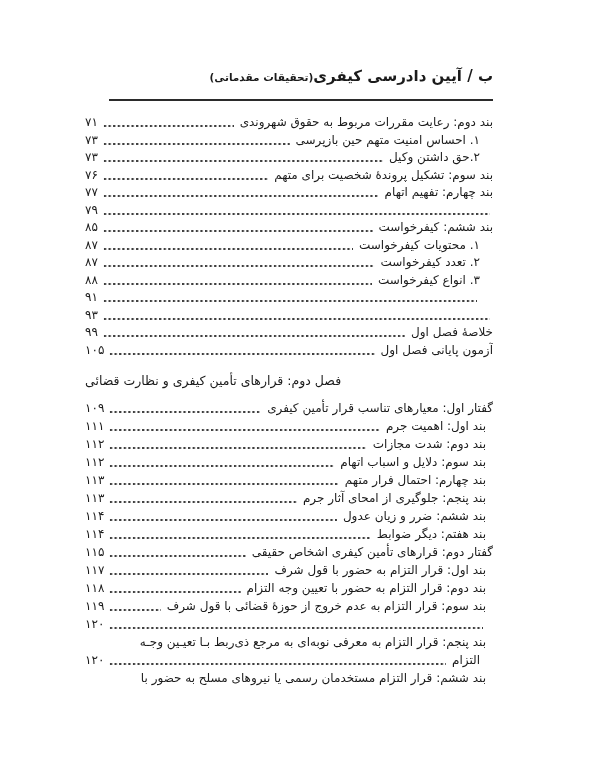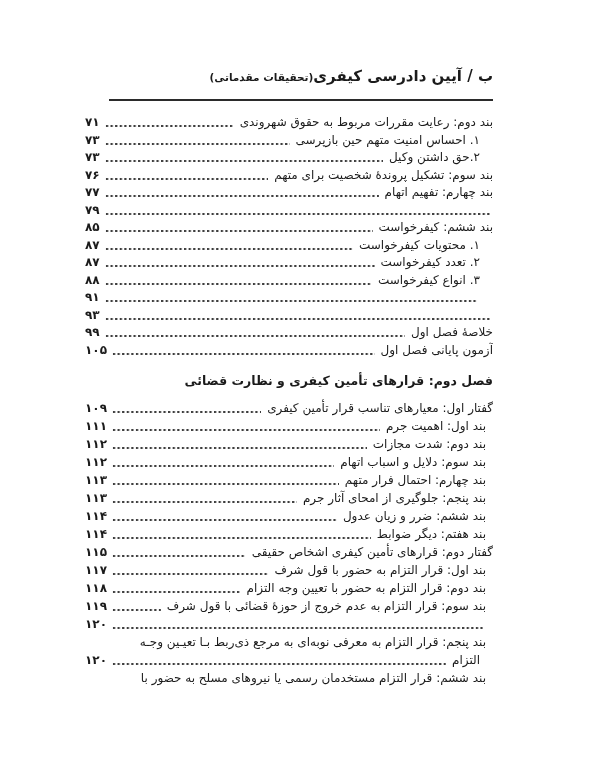--- a/index.html
+++ b/index.html
@@ -26,25 +26,25 @@
     flex:0 1 auto;min-width:0;overflow:hidden;white-space:nowrap;
     padding-left:3px;
   }
   .row .leader{
     flex:1 0 0;min-width:6px;height:4px;align-self:flex-end;
     margin:0 3px 3.5px 3px;
     background-image:radial-gradient(circle at 2px 2px,#3d3d3d 1.1px,transparent 1.5px);
     background-size:4.6px 4px;background-repeat:repeat-x;
     background-position:left bottom;
   }
-  .row .p{flex:0 0 auto;white-space:nowrap;padding-right:2px;font-weight:bold;}
+  .row .p{flex:0 0 auto;white-space:nowrap;padding-right:2px;}
   .lvl-sub{padding-right:13px;}
   .lvl-minor{padding-right:7px;}
   .chapter-heading{
-    text-align:right;font-weight:bold;font-size:12.5px;line-height:18px;
+    text-align:left;font-weight:normal;font-size:12.5px;line-height:18px;
     margin-top:13px;margin-bottom:9px;
   }
 </style>
 </head>
 <body>
 
 <div class="page">
   <div class="content">
 
     <div class="book-header">

